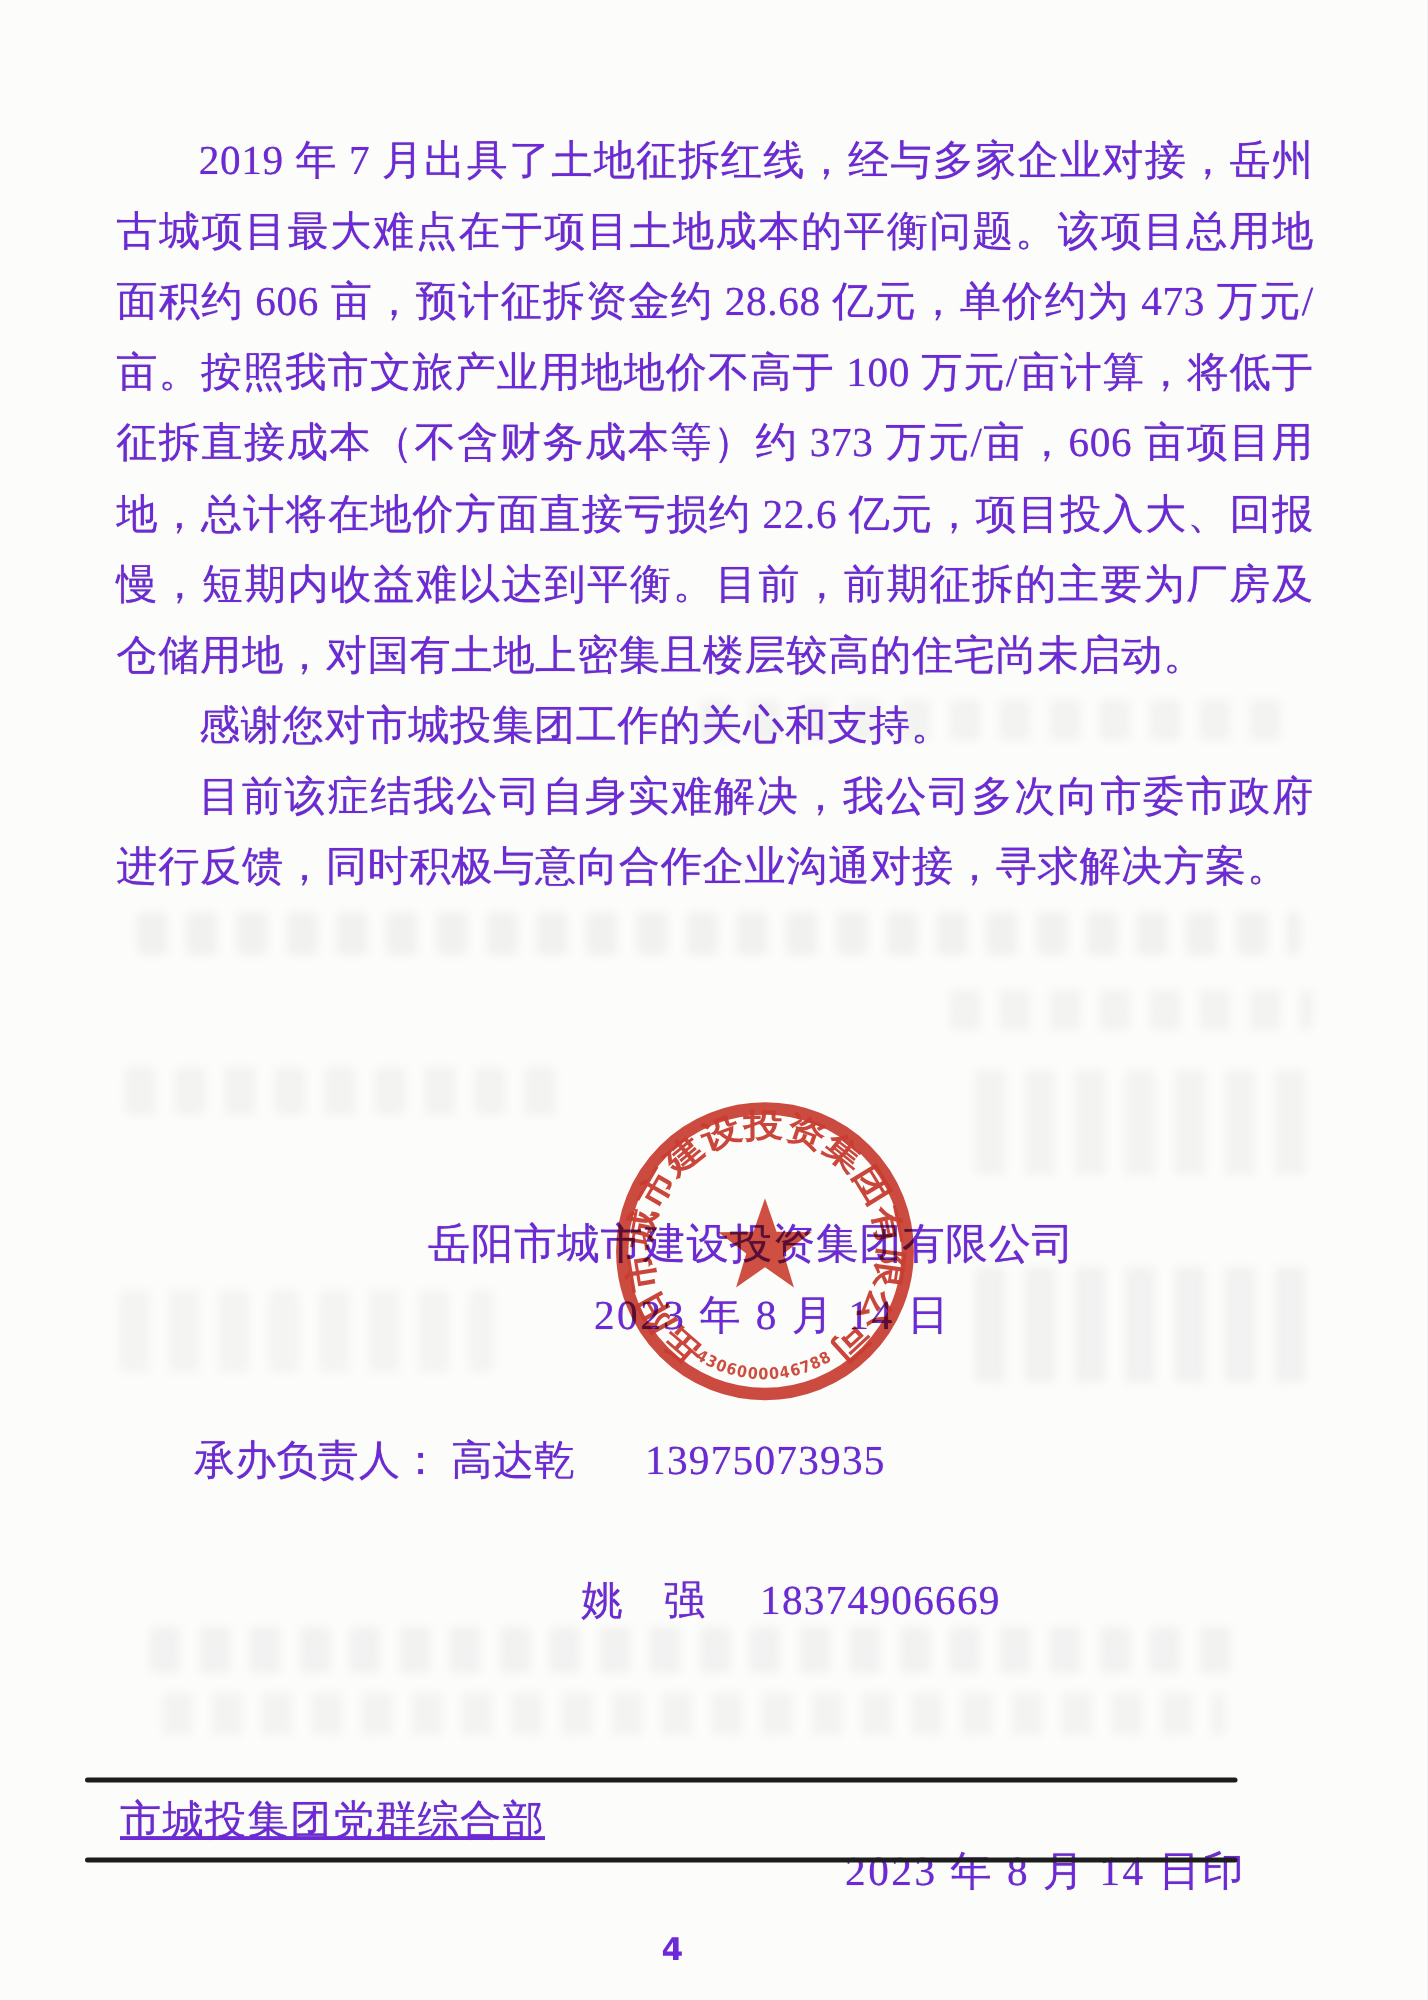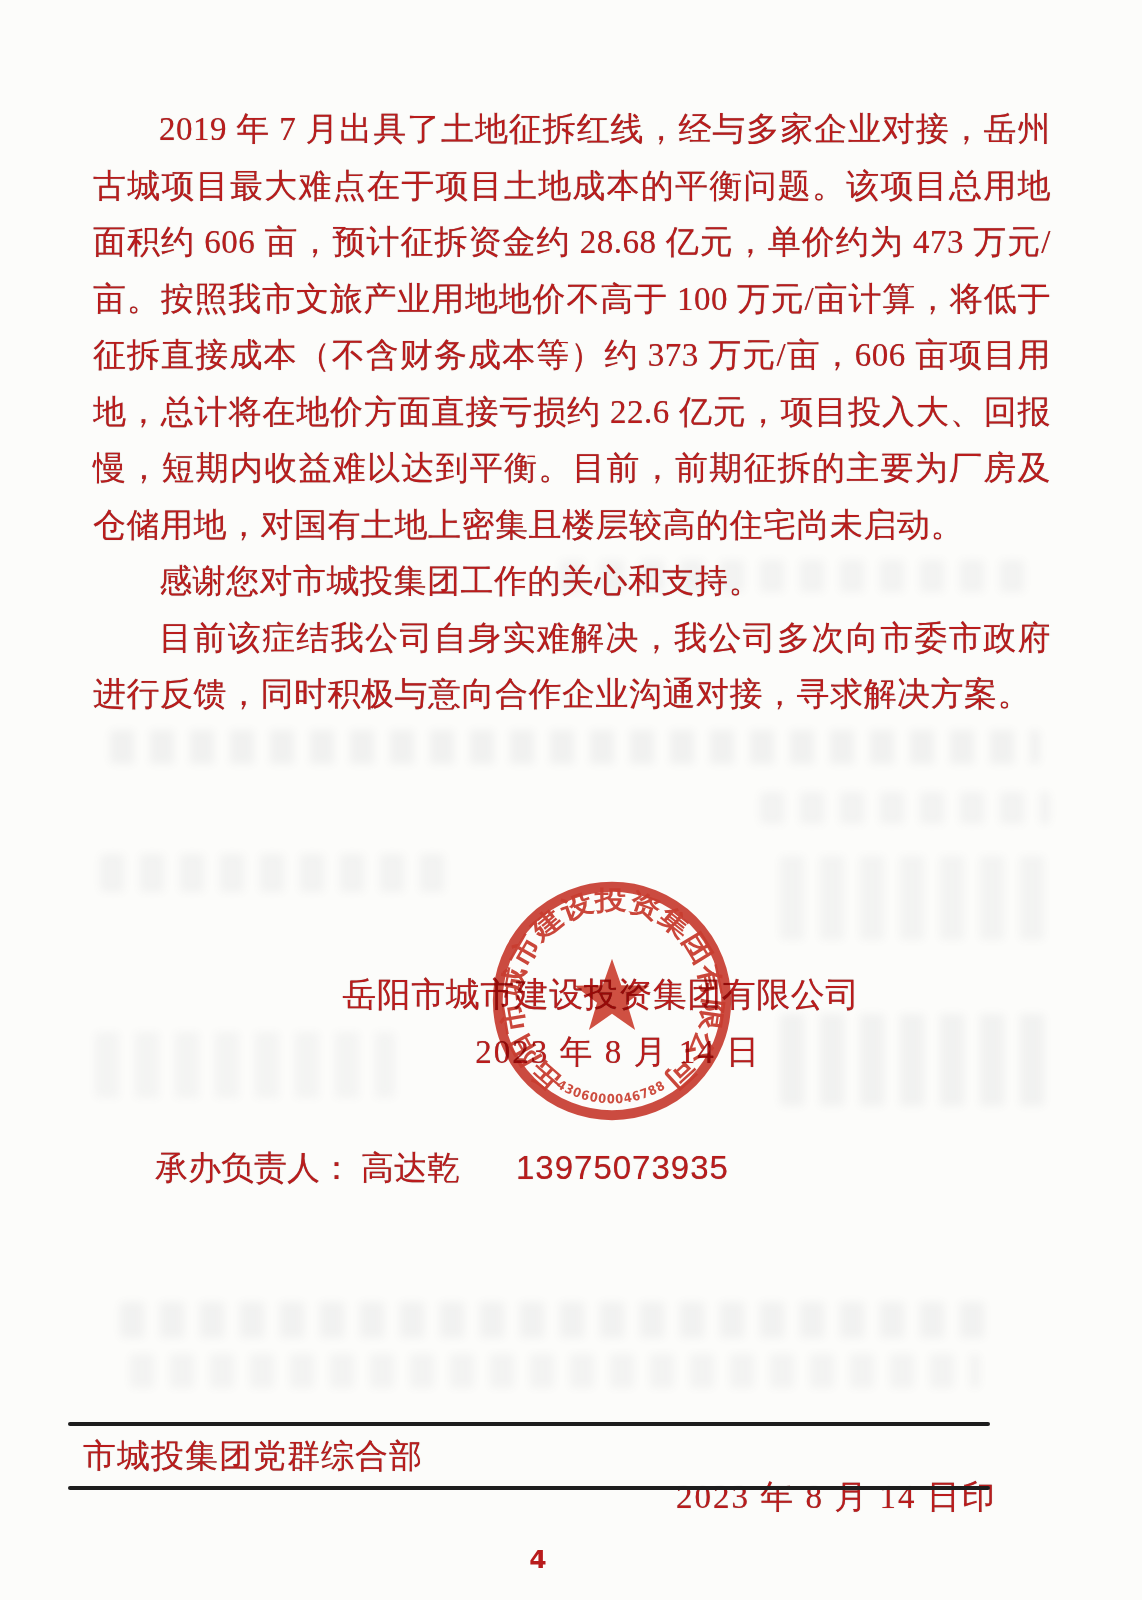--- a/index.html
+++ b/index.html
@@ -3,21 +3,21 @@
 <meta charset="utf-8">
 <style>
   html,body{margin:0;padding:0;background:#e8e8e8;}
   .page{
     position:relative;
     width:1142px;height:1600px;
     margin:0 auto;
     background:#fcfcfa;
     overflow:hidden;
     font-family:"Liberation Serif","DejaVu Serif",serif;
-    color:#b91c1c;
+    color:#6d28d9;
   }
   
   .body-text{
     position:absolute;left:93px;top:101px;width:958px;
     font-size:33px;line-height:56.5px;
     text-align:justify;
     letter-spacing:0.5px;
     text-shadow:0 0 0.7px rgba(25,25,25,.55);
   }
   .body-text p{margin:0;text-indent:2em;}
@@ -48,28 +48,28 @@
   .c-row{position:absolute;left:155px;font-size:33px;white-space:nowrap;
          text-shadow:0 0 0.7px rgba(25,25,25,.55);}
   .c-row.r1{top:1146px;}
   .c-row.r2{top:1202px;}
   .c-row.r3{top:1258px;padding-left:310px;}
   .r1 .cname{margin-left:8px;}
   .r1 .cphone{margin-left:56px;}
   .r2 .cname{margin-left:16px;}
   .r2 .cphone{margin-left:41px;}
   .r3 .cphone{margin-left:44px;}
-  .cphone{font-family:Liberation Sans, sans-serif;letter-spacing:1px;}
+  .cphone{font-family:Liberation Serif, serif;letter-spacing:1px;}
   
   .rule{position:absolute;left:68px;width:922px;height:4px;background:#1d1d1d;border-radius:2px;}
   .rule-top{top:1422px;}
   .rule-bottom{top:1486px;}
   .footer-row{position:absolute;top:1434px;left:0;width:1142px;font-size:33px;
               text-shadow:0 0 0.7px rgba(25,25,25,.55);}
-  .dept{position:absolute;left:83px;letter-spacing:1px;}
+  .dept{position:absolute;left:96px;letter-spacing:1px;text-decoration:underline;}
   .pdate{position:absolute;left:676px;letter-spacing:2px;margin-top:41px;}
   .page-num{
     position:absolute;top:1545px;left:0;width:1142px;text-align:center;
     transform:translateX(-33px);
     font-size:25px;font-weight:bold;
     font-family:"DejaVu Sans","Liberation Sans",sans-serif;
   }
   
   .ghost{
     position:absolute;pointer-events:none;
@@ -123,20 +123,23 @@
       </text>
       <text class="seal-num" fill="#c23b2e" opacity="0.95">
         <textPath href="#arcNum" startOffset="0" textLength="118" lengthAdjust="spacingAndGlyphs">4306000046788</textPath>
       </text>
     </svg>
   </div>
 
   <div class="c-row r1">
     <span>承办负责人：</span><span class="cname">高达乾</span><span class="cphone">13975073935</span>
   </div>
+  <div class="c-row r3">
+    <span class="cname">姚　强</span><span class="cphone">18374906669</span>
+  </div>
 
   <div class="rule rule-top"></div>
   <div class="footer-row">
     <span class="dept">市城投集团党群综合部</span>
     <span class="pdate">2023 年 8 月 14 日印</span>
   </div>
   <div class="rule rule-bottom"></div>
 
   <div class="page-num">4</div>
 

